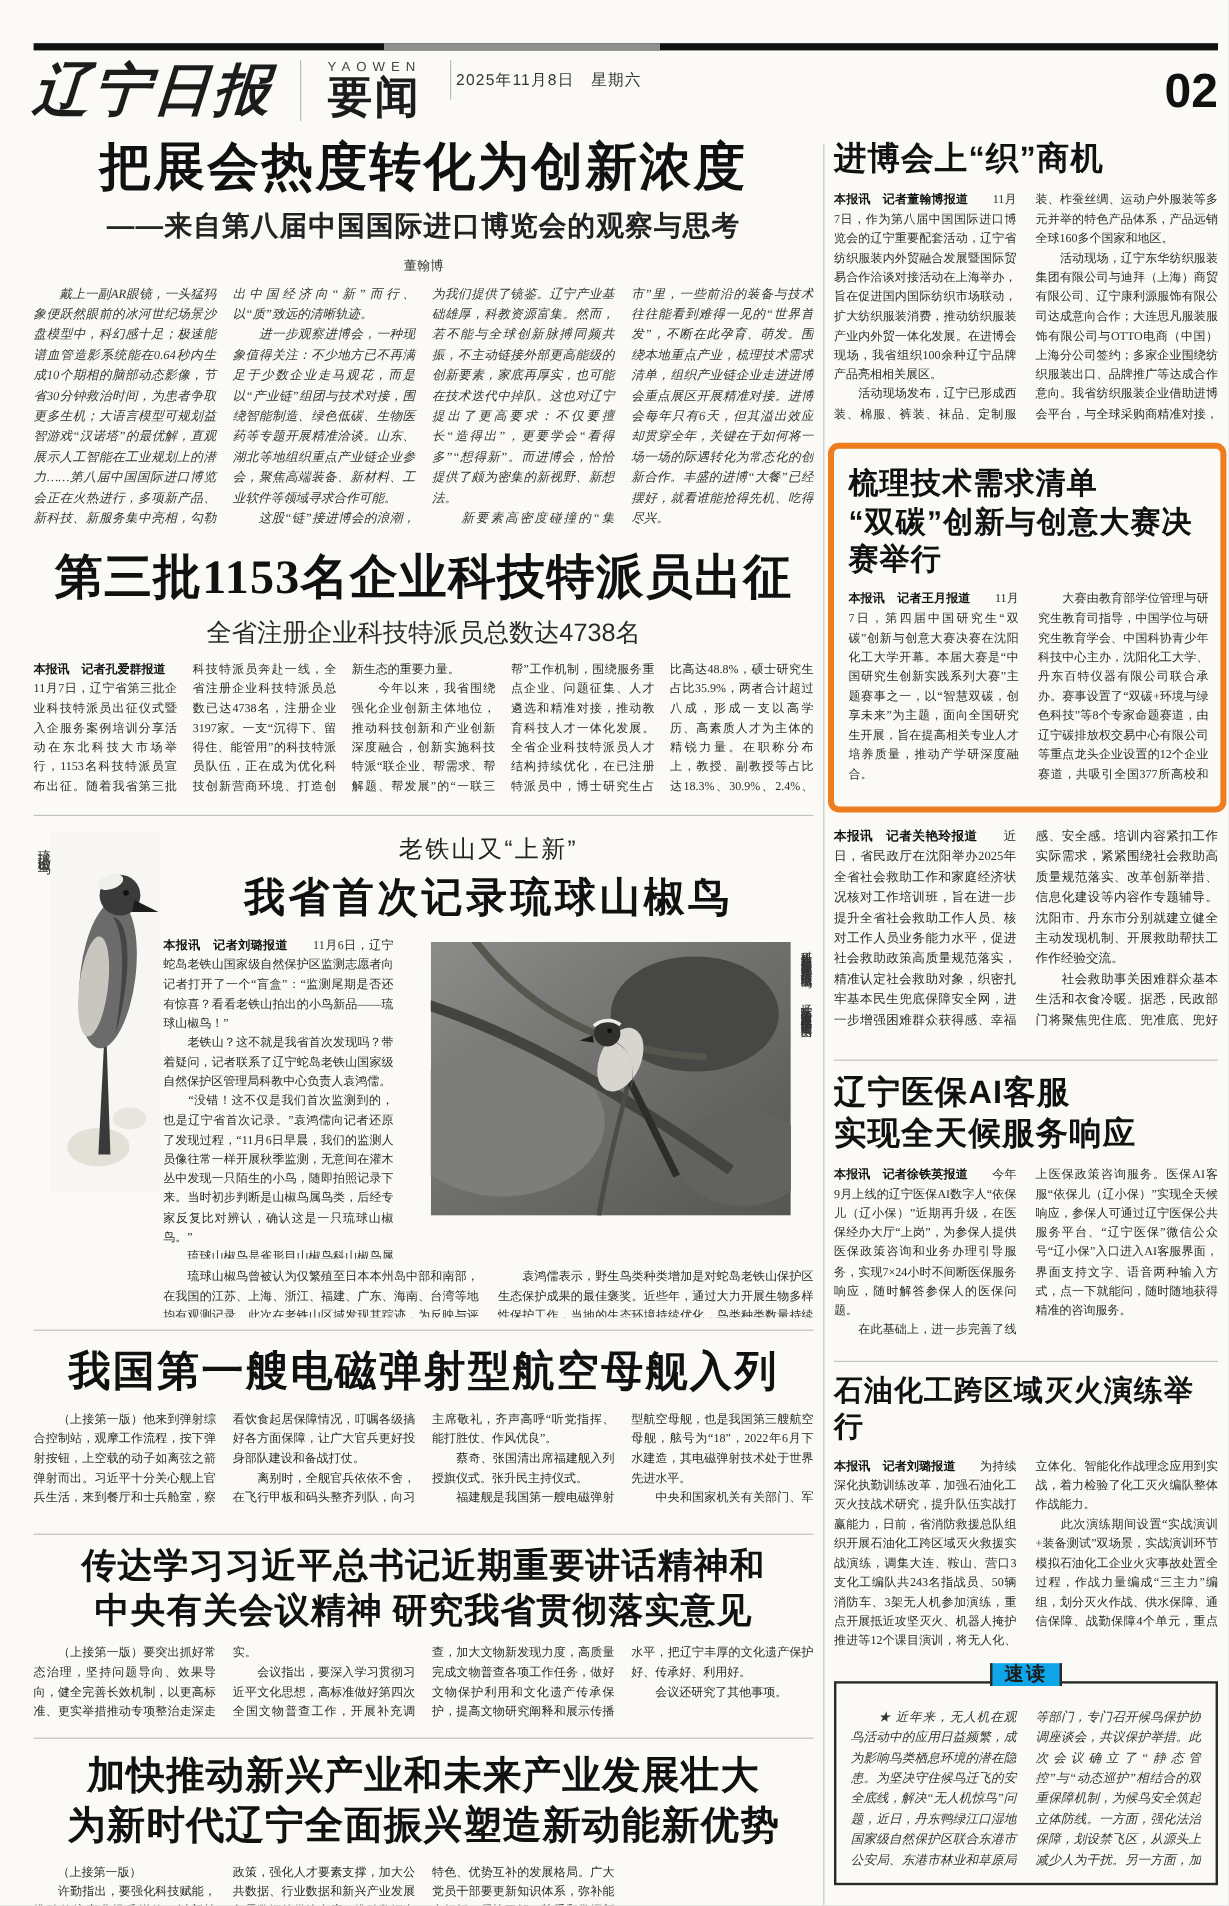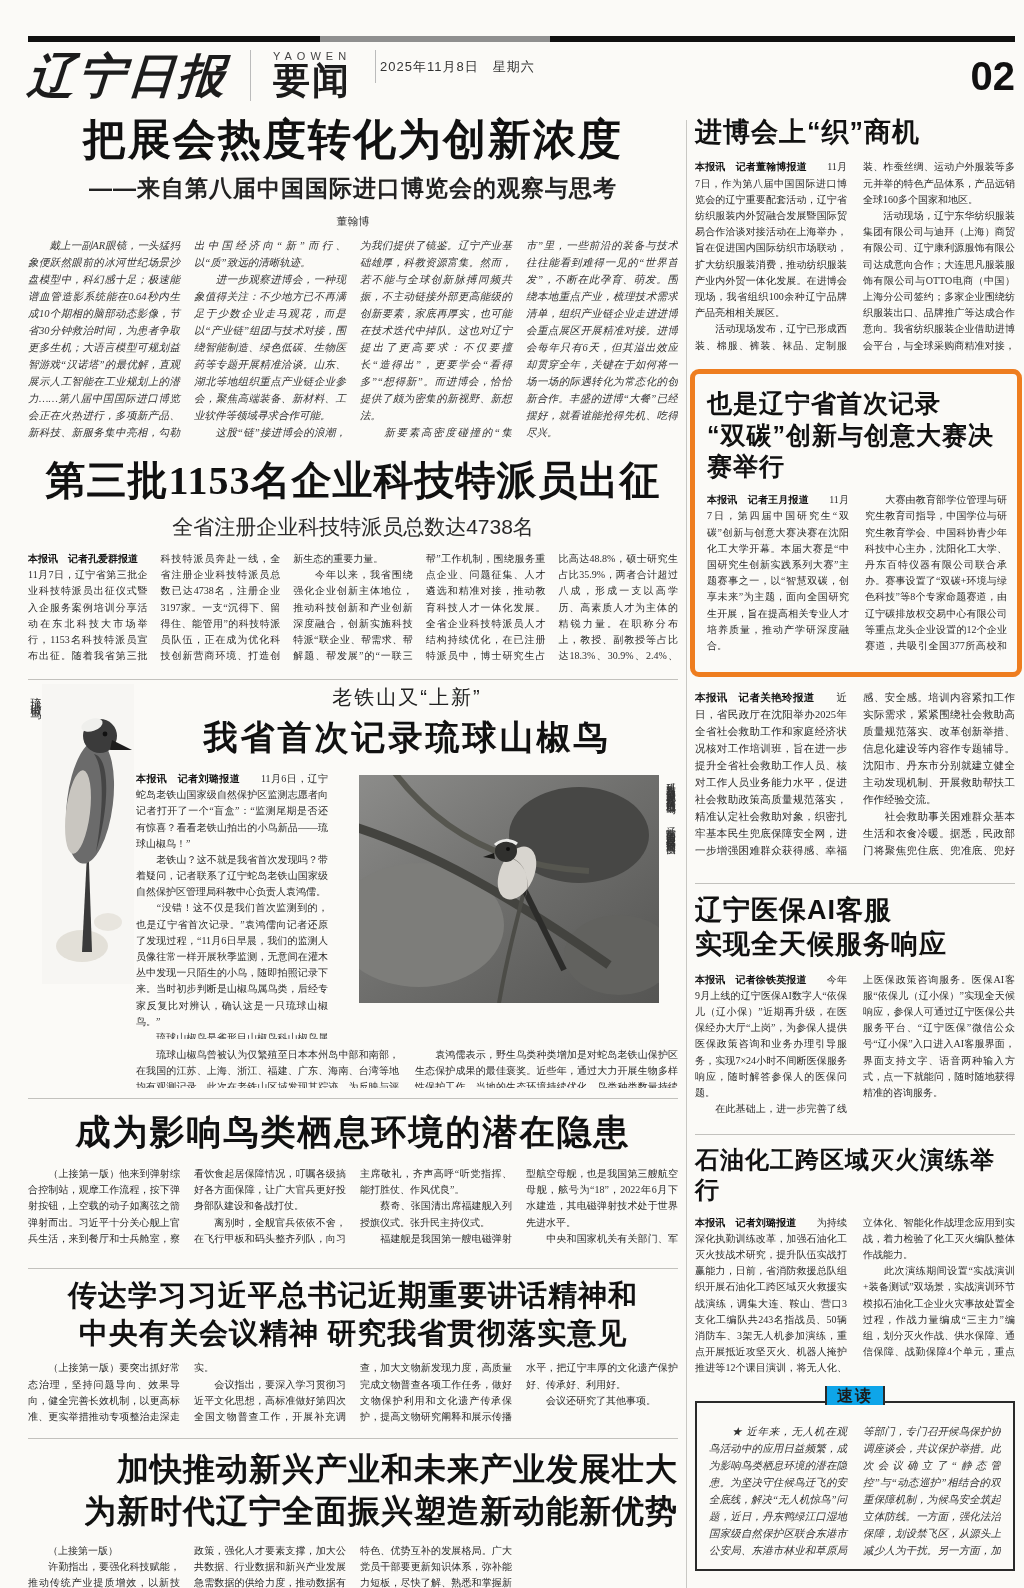--- a/index.html
+++ b/index.html
@@ -38,21 +38,21 @@
   
   .a-expo .hl{font-size:43px;text-align:center;letter-spacing:2px;line-height:1.1;}
   .a-expo .sub{font-size:23px;text-align:center;font-weight:600;color:#222;margin-top:10px;letter-spacing:1px;}
   .a-expo .by{font-size:11px;text-align:center;color:#333;margin:10px 0 8px;}
   .a-expo .body-text{height:206px;}
   .a-tepai{margin-top:16px;}
   .a-tepai .hl{font-size:40px;text-align:center;letter-spacing:1px;line-height:1.1;}
   .a-tepai .sub{font-size:21px;text-align:center;color:#2a2a2a;margin:10px 0 10px;font-family:"Liberation Sans",sans-serif;}
   .a-tepai .body-text{height:114px;font-size:10px;}
   
-  .bird-block{margin-top:14px;padding-top:4px;display:flex;height:404px;overflow:hidden;}
+  .bird-block{margin-top:14px;padding-top:14px;display:flex;height:404px;overflow:hidden;}
   .bird-left{width:108px;position:relative;flex:none;}
   .vert{writing-mode:vertical-rl;letter-spacing:3px;}
   .bird-label{position:absolute;left:0;top:4px;font-size:11px;color:#333;
               font-family:"Liberation Serif",serif;}
   .bird-cutout{position:absolute;left:14px;top:0;}
   .bird-main{flex:1;min-width:0;}
   .bird-kicker{text-align:center;font-size:20px;color:#222;letter-spacing:2px;}
   .bird-hl{font-size:34px;text-align:center;letter-spacing:3px;margin-top:4px;}
   .bird-upper{display:flex;margin-top:10px;}
   .bird-col{width:192px;flex:none;}
@@ -63,21 +63,21 @@
         height:228px;letter-spacing:1px;font-family:"Liberation Serif",serif;}
   .bird-lower{margin-top:8px;}
   .bird-lower .body-text{height:76px;font-size:10px;}
   .a-carrier{margin-top:10px;padding-top:10px;}
   .a-carrier .hl{font-size:35px;text-align:center;letter-spacing:2px;}
   .a-carrier .body-text{height:90px;font-size:10px;margin-top:10px;}
   .a-chuanda{margin-top:12px;padding-top:8px;}
   .a-chuanda .hl{font-size:29px;text-align:center;line-height:1.3;letter-spacing:1px;}
   .a-chuanda .body-text{height:66px;font-size:10px;margin-top:8px;}
   .a-jiakuai{margin-top:12px;padding-top:10px;}
-  .a-jiakuai .hl{font-size:32px;text-align:right;line-height:1.3;letter-spacing:1px;}
+  .a-jiakuai .hl{font-size:32px;text-align:center;line-height:1.3;letter-spacing:1px;}
   .a-jiakuai .body-text{height:150px;font-size:10px;margin-top:10px;}
   
   .s-art{margin-bottom:10px;}
   .s-hl{font-size:27px;line-height:1.25;letter-spacing:1px;}
   .s-body{margin-top:10px;}
   .s-body .body-text{font-size:10px;}
   .a-textile .body-text{height:200px;}
   .hibox{border:5px solid #ee7d1f;border-radius:9px;padding:14px 10px 10px 12px;
          margin:4px -7px 10px -5px;background:#fbfaf7;}
   .hibox .s-hl{font-size:25px;}
@@ -192,21 +192,21 @@
             </div>
           </div>
           <div class="bird-lower">
             <div class="body-text cols2">　　琉球山椒鸟曾被认为仅繁殖至日本本州岛中部和南部，在我国的江苏、上海、浙江、福建、广东、海南、台湾等地均有观测记录。此次在老铁山区域发现其踪迹，为反映与评估气候变动对鸟类迁徙及扩散规律提供了重要数据。
 　　袁鸿儒表示，野生鸟类种类增加是对蛇岛老铁山保护区生态保护成果的最佳褒奖。近些年，通过大力开展生物多样性保护工作，当地的生态环境持续优化，鸟类种类数量持续刷新。仅2025年秋季候鸟迁徙期，保护区便已发现鹃头蜂鹰、林雕和棕腹隼雕等3种首次出现的鸟类，十年未见的鹰雕等珍稀猛禽也在今年秋季光临老铁山。</div>
           </div>
         </div>
       </div>
 
       <div class="a-carrier rule-top">
-        <div class="hl h-serif">成为影响鸟类栖息环境的潜在隐患</div>
+        <div class="hl h-serif">我国第一艘电磁弹射型航空母舰入列</div>
         <div class="body-text cols4">　　（上接第一版）他来到弹射综合控制站，观摩工作流程，按下弹射按钮，上空载的动子如离弦之箭弹射而出。习近平十分关心舰上官兵生活，来到餐厅和士兵舱室，察看饮食起居保障情况，叮嘱各级搞好各方面保障，让广大官兵更好投身部队建设和备战打仗。
 　　离别时，全舰官兵依依不舍，在飞行甲板和码头整齐列队，向习主席敬礼，齐声高呼“听党指挥、能打胜仗、作风优良”。
 　　蔡奇、张国清出席福建舰入列授旗仪式。张升民主持仪式。
 　　福建舰是我国第一艘电磁弹射型航空母舰，也是我国第三艘航空母舰，舷号为“18”，2022年6月下水建造，其电磁弹射技术处于世界先进水平。
 　　中央和国家机关有关部门、军委机关有关部门、南部战区、海军、海南省以及航母建设单位的负责同志参加有关活动。</div>
       </div>
 
       <div class="a-chuanda rule-top">
         <div class="hl h-serif">传达学习习近平总书记近期重要讲话精神和</div>
         <div class="hl h-serif">中央有关会议精神  研究我省贯彻落实意见</div>
@@ -231,21 +231,21 @@
       <div class="s-art a-textile">
         <div class="s-hl h-sans">进博会上“织”商机</div>
         <div class="s-body">
           <div class="body-text cols2"><span class="byline-inline">本报讯　记者董翰博报道</span><span>　　11月7日，作为第八届中国国际进口博览会的辽宁重要配套活动，辽宁省纺织服装内外贸融合发展暨国际贸易合作洽谈对接活动在上海举办，旨在促进国内国际纺织市场联动，扩大纺织服装消费，推动纺织服装产业内外贸一体化发展。在进博会现场，我省组织100余种辽宁品牌产品亮相相关展区。
 　　活动现场发布，辽宁已形成西装、棉服、裤装、袜品、定制服装、柞蚕丝绸、运动户外服装等多元并举的特色产品体系，产品远销全球160多个国家和地区。
 　　活动现场，辽宁东华纺织服装集团有限公司与迪拜（上海）商贸有限公司、辽宁康利源服饰有限公司达成意向合作；大连思凡服装服饰有限公司与OTTO电商（中国）上海分公司签约；多家企业围绕纺织服装出口、品牌推广等达成合作意向。我省纺织服装企业借助进博会平台，与全球采购商精准对接，叫响国家级特色名品名镇，构建起辽宁纺织服装产业的国际影响力。</span></div>
         </div>
       </div>
 
       <div class="hibox">
-        <div class="s-hl h-sans">也是辽宁省首次记录</div>
+        <div class="s-hl h-sans">梳理技术需求清单</div>
         <div class="s-hl h-sans">“双碳”创新与创意大赛决赛举行</div>
         <div class="s-body">
           <div class="body-text cols2"><span class="byline-inline">本报讯　记者王月报道</span><span>　　11月7日，第四届中国研究生“双碳”创新与创意大赛决赛在沈阳化工大学开幕。本届大赛是“中国研究生创新实践系列大赛”主题赛事之一，以“智慧双碳，创享未来”为主题，面向全国研究生开展，旨在提高相关专业人才培养质量，推动产学研深度融合。
 　　大赛由教育部学位管理与研究生教育司指导，中国学位与研究生教育学会、中国科协青少年科技中心主办，沈阳化工大学、丹东百特仪器有限公司联合承办。赛事设置了“双碳+环境与绿色科技”等8个专家命题赛道，由辽宁碳排放权交易中心有限公司等重点龙头企业设置的12个企业赛道，共吸引全国377所高校和科研院所的4639支队伍近2.6万名师生参赛。经过初赛比拼，全国共有371支队伍闯入决赛，将通过线下路演和答辩的形式展开角逐。决赛期间，还将举行专场招聘会、参赛选手企业行等活动，进一步促进科研项目及团队的成果转化。</span></div>
         </div>
       </div>
 
       <div class="s-art a-guan">
         <div class="body-text cols2"><span class="byline-inline">本报讯　记者关艳玲报道</span><span>　　近日，省民政厅在沈阳举办2025年全省社会救助工作和家庭经济状况核对工作培训班，旨在进一步提升全省社会救助工作人员、核对工作人员业务能力水平，促进社会救助政策高质量规范落实，精准认定社会救助对象，织密扎牢基本民生兜底保障安全网，进一步增强困难群众获得感、幸福感、安全感。培训内容紧扣工作实际需求，紧紧围绕社会救助高质量规范落实、改革创新举措、信息化建设等内容作专题辅导。沈阳市、丹东市分别就建立健全主动发现机制、开展救助帮扶工作作经验交流。
 　　社会救助事关困难群众基本生活和衣食冷暖。据悉，民政部门将聚焦兜住底、兜准底、兜好底的基本目标，持续深化社会救助制度改革创新，推进分层分类社会救助体系建设，进一步提升社会救助的精准度和民生兜底保障温度。</span></div>

